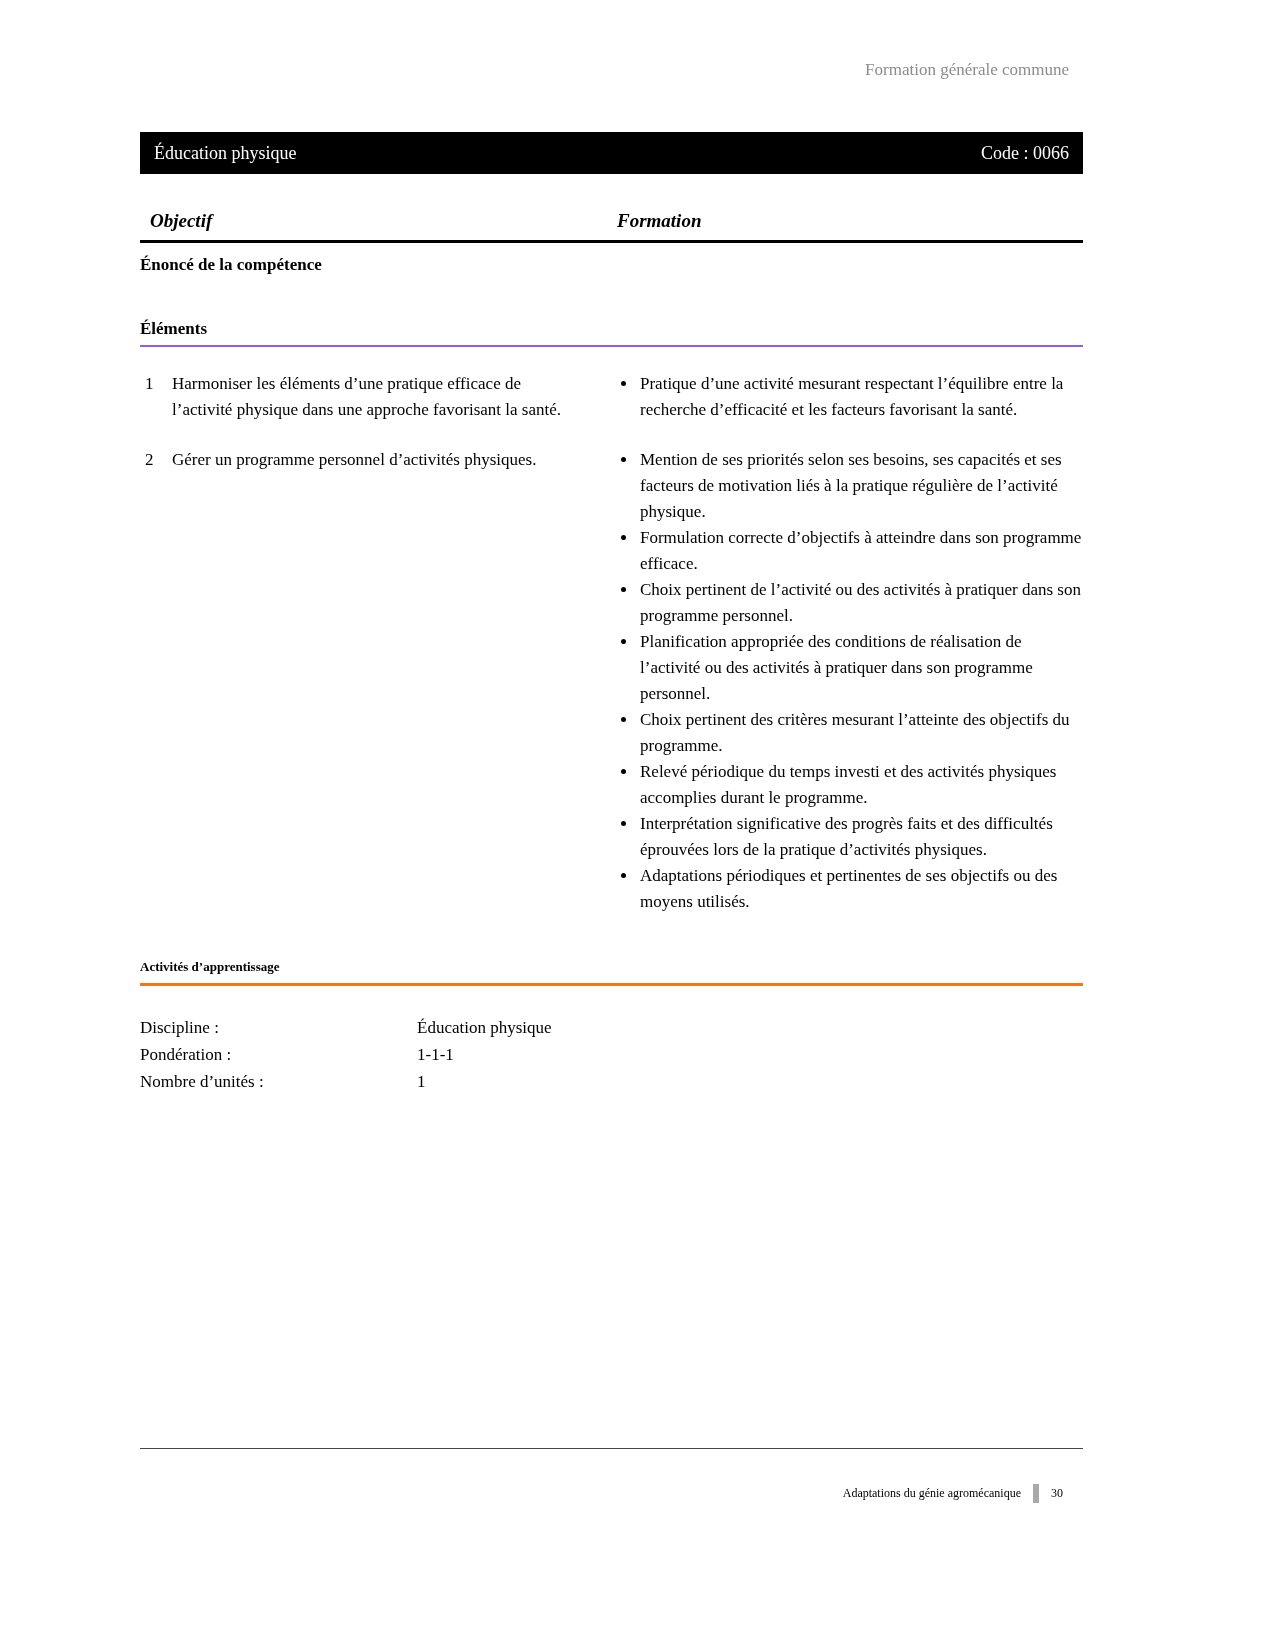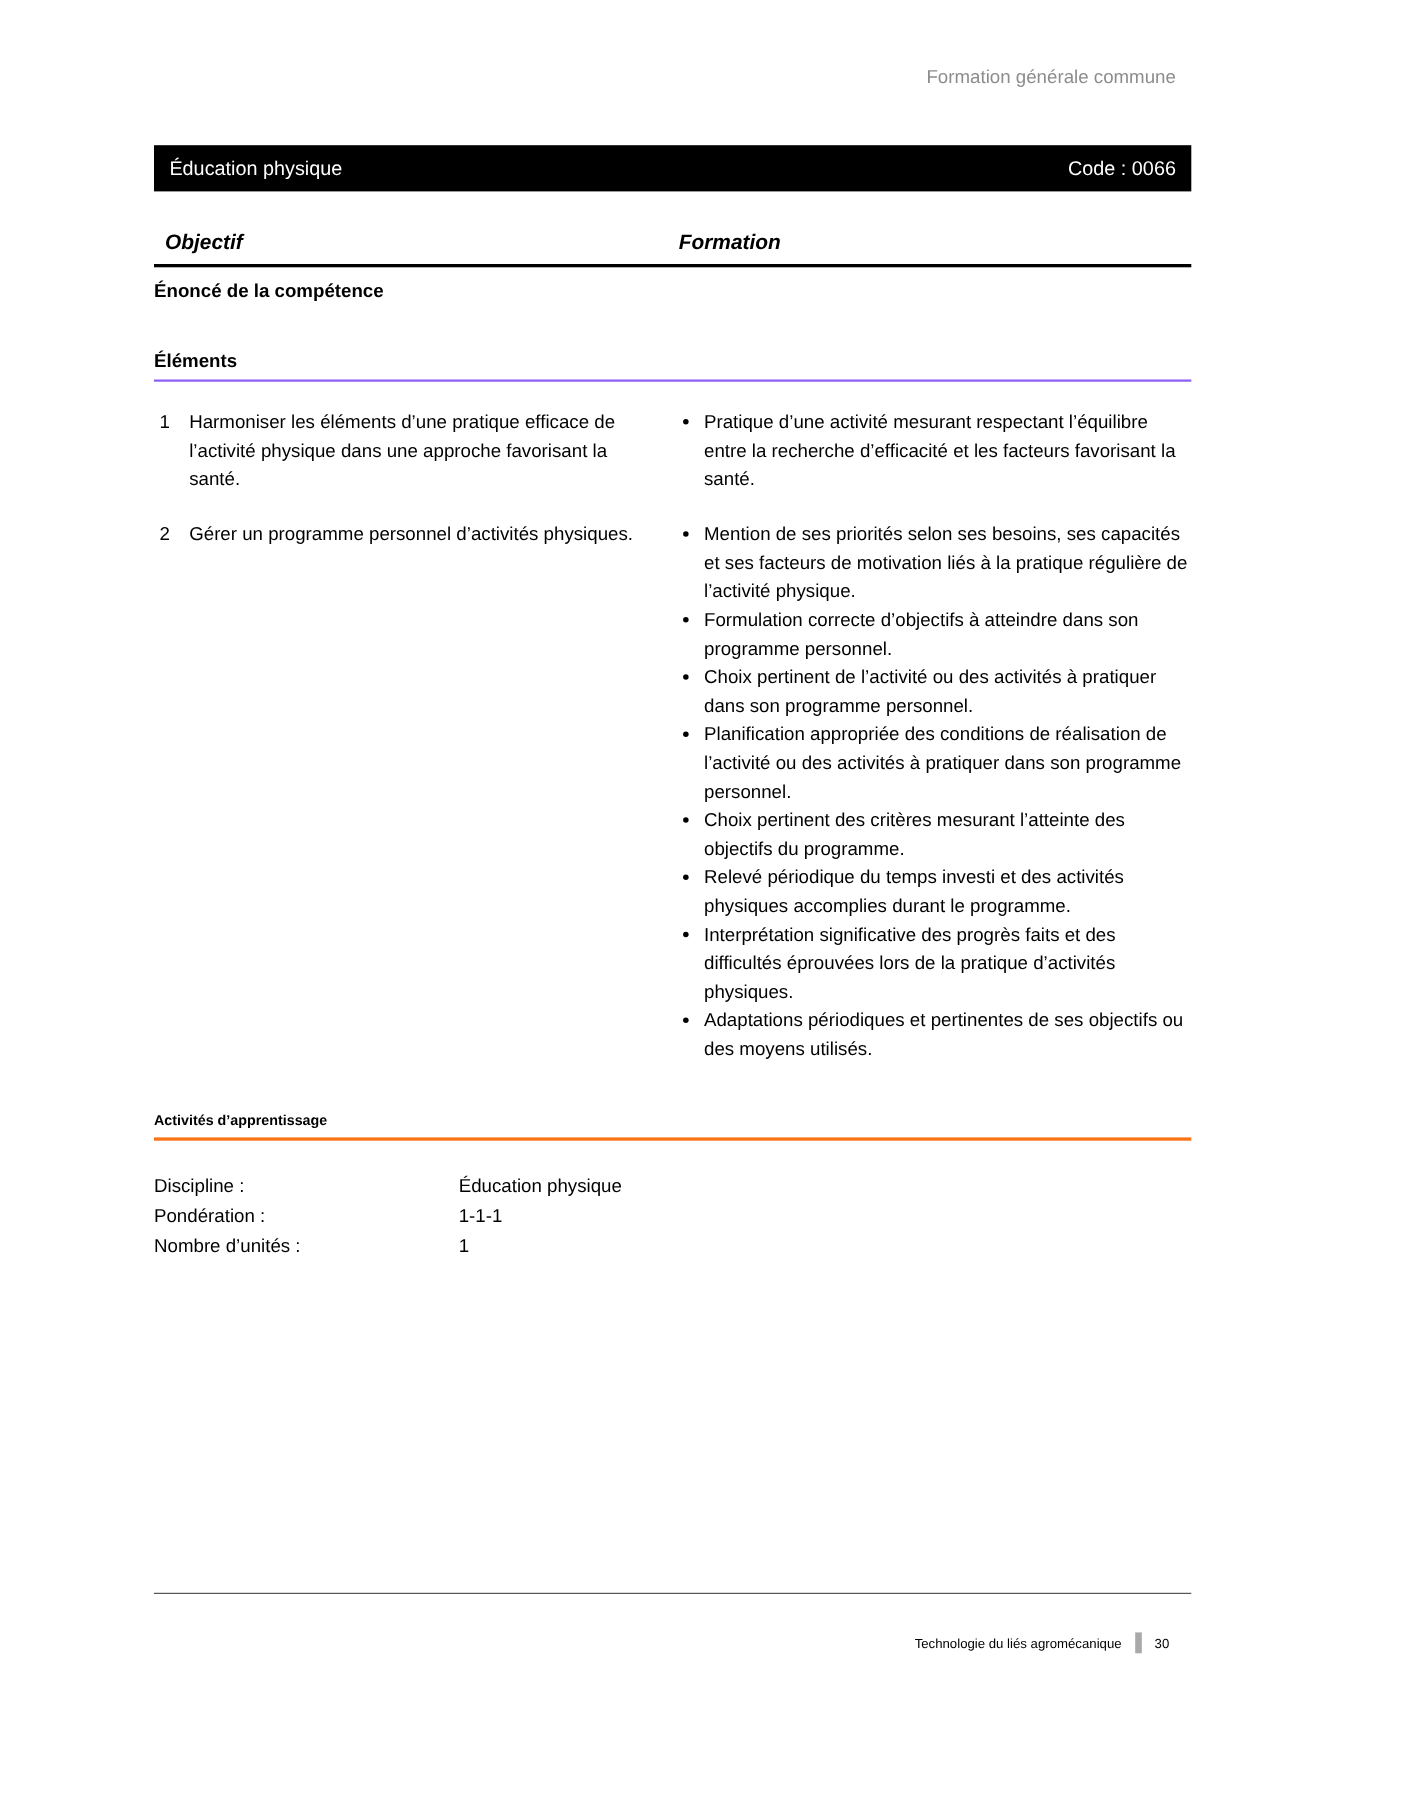--- a/index.html
+++ b/index.html
@@ -9,20 +9,21 @@
     font-family: "Liberation Sans", sans-serif;
     color: #000000;
   }
   .page {
     position: relative;
     width: 1275px;
     height: 1650px;
     background: #ffffff;
     overflow: hidden;
     box-sizing: border-box;
+    font-family: Liberation Serif, serif;
   }
   .content {
     position: absolute;
     left: 140px;
     right: 192px;
     top: 0;
   }
   .running-header {
     margin-top: 60px;
     text-align: right;
@@ -177,21 +178,21 @@
       </ul>
     </div>
 
     <div class="body-grid row-2">
       <div class="element">
         <span class="element-num">2</span>
         <span>Gérer un programme personnel d’activités physiques.</span>
       </div>
       <ul class="criteria-list">
         <li>Mention de ses priorités selon ses besoins, ses capacités et ses facteurs de motivation liés à la pratique régulière de l’activité physique.</li>
-        <li>Formulation correcte d’objectifs à atteindre dans son programme personnel.</li>
+        <li>Formulation correcte d’objectifs à atteindre dans son programme efficace.</li>
         <li>Choix pertinent de l’activité ou des activités à pratiquer dans son programme personnel.</li>
         <li>Planification appropriée des conditions de réalisation de l’activité ou des activités à pratiquer dans son programme personnel.</li>
         <li>Choix pertinent des critères mesurant l’atteinte des objectifs du programme.</li>
         <li>Relevé périodique du temps investi et des activités physiques accomplies durant le programme.</li>
         <li>Interprétation significative des progrès faits et des difficultés éprouvées lors de la pratique d’activités physiques.</li>
         <li>Adaptations périodiques et pertinentes de ses objectifs ou des moyens utilisés.</li>
       </ul>
     </div>
 
     <div class="activities-heading">Activités d’apprentissage</div>
@@ -208,17 +209,17 @@
       <div class="details-row">
         <span class="details-label">Nombre d’unités :</span>
         <span>1</span>
       </div>
     </div>
 
   </div>
 
   <div class="footer-line"></div>
   <div class="footer-row">
-    <span>Technologie du liés agromécanique</span>
+    <span>Adaptations du génie agromécanique</span>
     <span class="footer-bar"></span>
     <span>30</span>
   </div>
 </div>
 
 </body></html>

